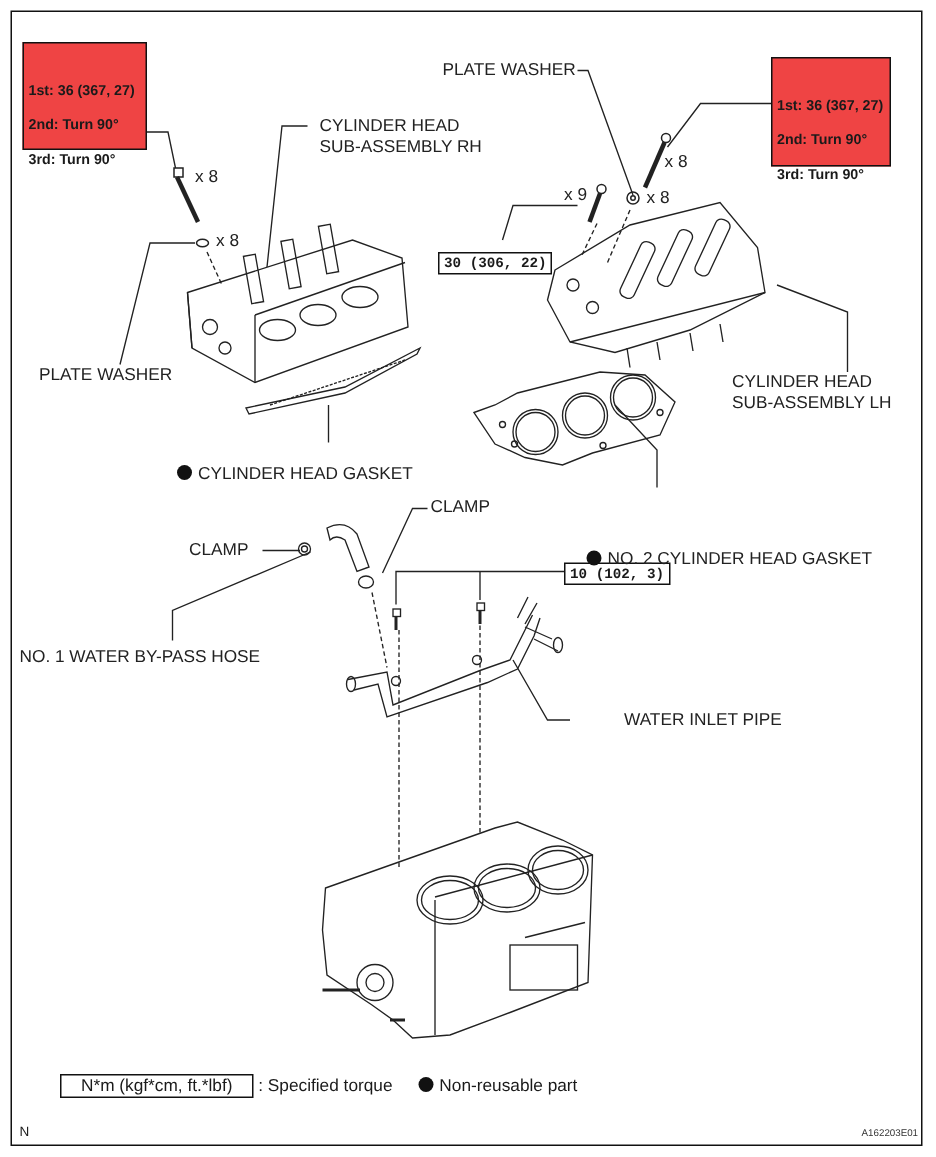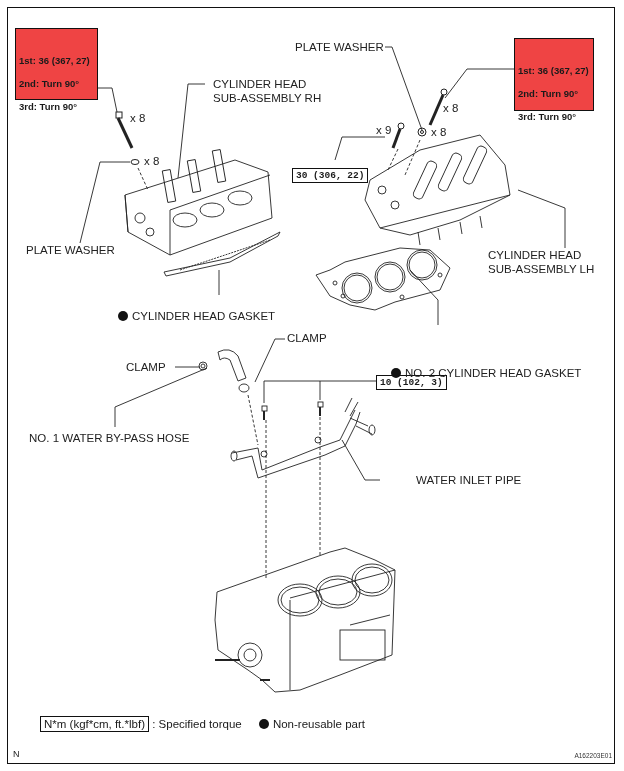--- a/index.html
+++ b/index.html
@@ -10,21 +10,21 @@
   .lbl { position: absolute; font-size: 11.5px; line-height: 14px; white-space: nowrap; color: #222; }
   .torque-box { position: absolute; border: 1.2px solid #111; background: #ef4444;
                 font-size: 9.5px; font-weight: bold; padding: 20px 3px; box-sizing: border-box; }
   .torque-box .row { line-height: 23px; white-space: nowrap; }
   .small-box { position: absolute; border: 1.2px solid #111; font-size: 9.5px; font-weight: bold;
                padding: 1px 3px; white-space: nowrap; background: #fff; font-family: Liberation Mono, monospace; }
   .dot { display: inline-block; width: 10px; height: 10px; border-radius: 50%; background: #111;
          vertical-align: -1px; margin-right: 4px; }
   svg.art { position: absolute; left: 0; top: 0; }
   .legend { position: absolute; left: 40px; top: 718px; font-size: 11.5px; white-space: nowrap; }
-  .legend .unit-box { border: 1.2px solid #111; padding: 1px 3px; }
+  .legend .unit-box { border: 1.2px solid #111; padding: 1px 13px; }
   .corner-n { position: absolute; left: 13px; top: 749px; font-size: 9px; }
   .code { position: absolute; right: 12px; top: 752px; font-size: 6.5px; color: #333; }
 </style>
 </head>
 <body>
 
 <div class="frame"></div>
 
 <svg class="art" width="624" height="771" viewBox="0 0 624 771" fill="none" stroke="#222" stroke-width="1">
 
@@ -203,21 +203,21 @@
 <div class="lbl" style="left:488px; top:248px;">
   <div>CYLINDER HEAD</div>
   <div>SUB-ASSEMBLY LH</div>
 </div>
 <div class="lbl" style="left:391px; top:333px;margin-top:33px;">
   <span class="dot"></span><span>NO. 2 CYLINDER HEAD GASKET</span>
 </div>
 
 <div class="lbl" style="left:287px; top:331px;">CLAMP</div>
 <div class="lbl" style="left:126px; top:360px;">CLAMP</div>
-<div class="lbl" style="left:29px; top:431px;text-align:right;">NO. 1 WATER BY-PASS HOSE</div>
+<div class="lbl" style="left:13px; top:431px;text-align:right;">NO. 1 WATER BY-PASS HOSE</div>
 <div class="lbl" style="left:388px; top:473px;margin-left:28px;">WATER INLET PIPE</div>
 
 <div class="legend">
   <span class="unit-box">N*m (kgf*cm, ft.*lbf)</span>
   <span>: Specified torque</span>
   <span style="margin-left:14px;margin-top:20px;">
     <span class="dot"></span><span>Non-reusable part</span>
   </span>
 </div>
 

